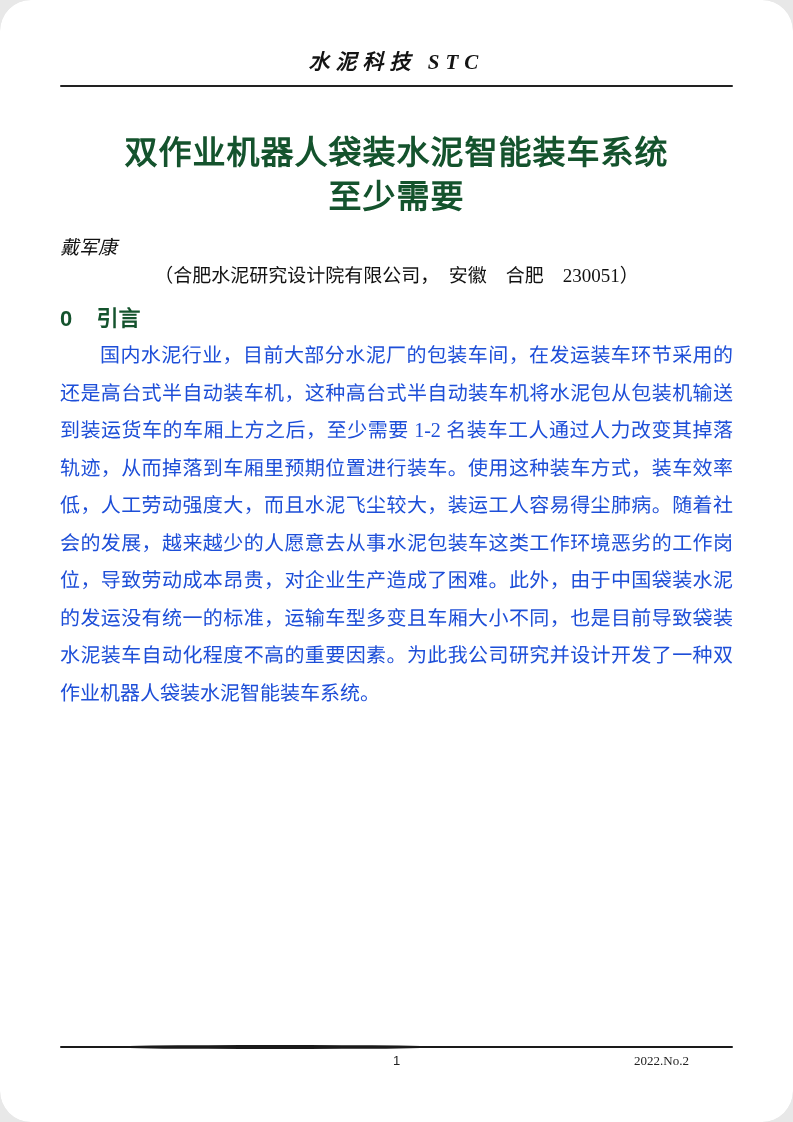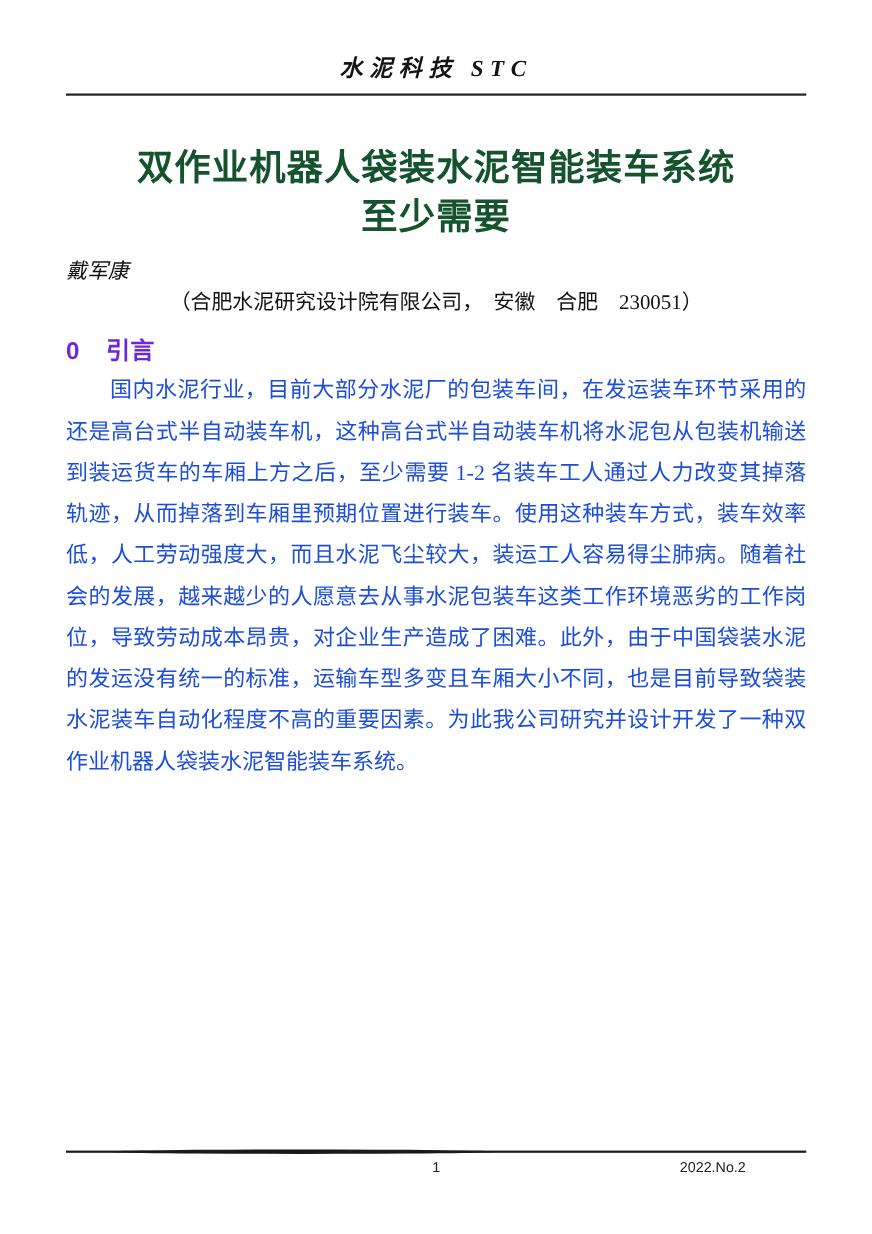--- a/index.html
+++ b/index.html
@@ -1,16 +1,16 @@
 <!DOCTYPE html>
 <html lang="zh-CN"><head>
 <meta charset="utf-8">
 <title>水泥科技 STC</title>
 <style>
-  * { margin: 0; padding: 0; box-sizing: border-box; }
+  * { margin: 0; padding: 0; box-sizing: border-box; border-radius: 31px; }
   html, body { background: #e8e8e8; }
   body {
     font-family: "Liberation Serif", "DejaVu Serif", serif;
     color: #111;
   }
   .page {
     position: relative;
     width: 793px;
     height: 1122px;
     margin: 0 auto;
@@ -58,21 +58,21 @@
     font-size: 19px;
     line-height: 26px;
   }
   
   .sec-heading {
     margin-top: 15px;
     font-family: "Liberation Sans", "DejaVu Sans", sans-serif;
     font-weight: bold;
     font-size: 22px;
     line-height: 29px;
-    color: #6d28d9;
+    color: #14532d;
   }
   .sec-heading .sec-num { margin-right: 18px; }
   .body-para {
     text-align: justify;
     text-justify: inter-ideograph;
     font-size: 20px;
     line-height: 37.5px;
     text-indent: 2em;
     color: #1d4ed8;
   }
@@ -107,21 +107,22 @@
     line-height: 18px;
     color: #222;
   }
   .page-number {
     position: absolute;
     left: 50%;
     transform: translateX(-50%);
   }
   .issue-label {
     position: absolute;
-    right: 55px;
+    right: 44px;
+    font-family: Liberation Serif, serif;
   }
 </style>
 </head>
 <body>
 
 <div class="page">
 
   <div class="journal-title">水泥科技 STC</div>
 
   <div class="header-rule"></div>

